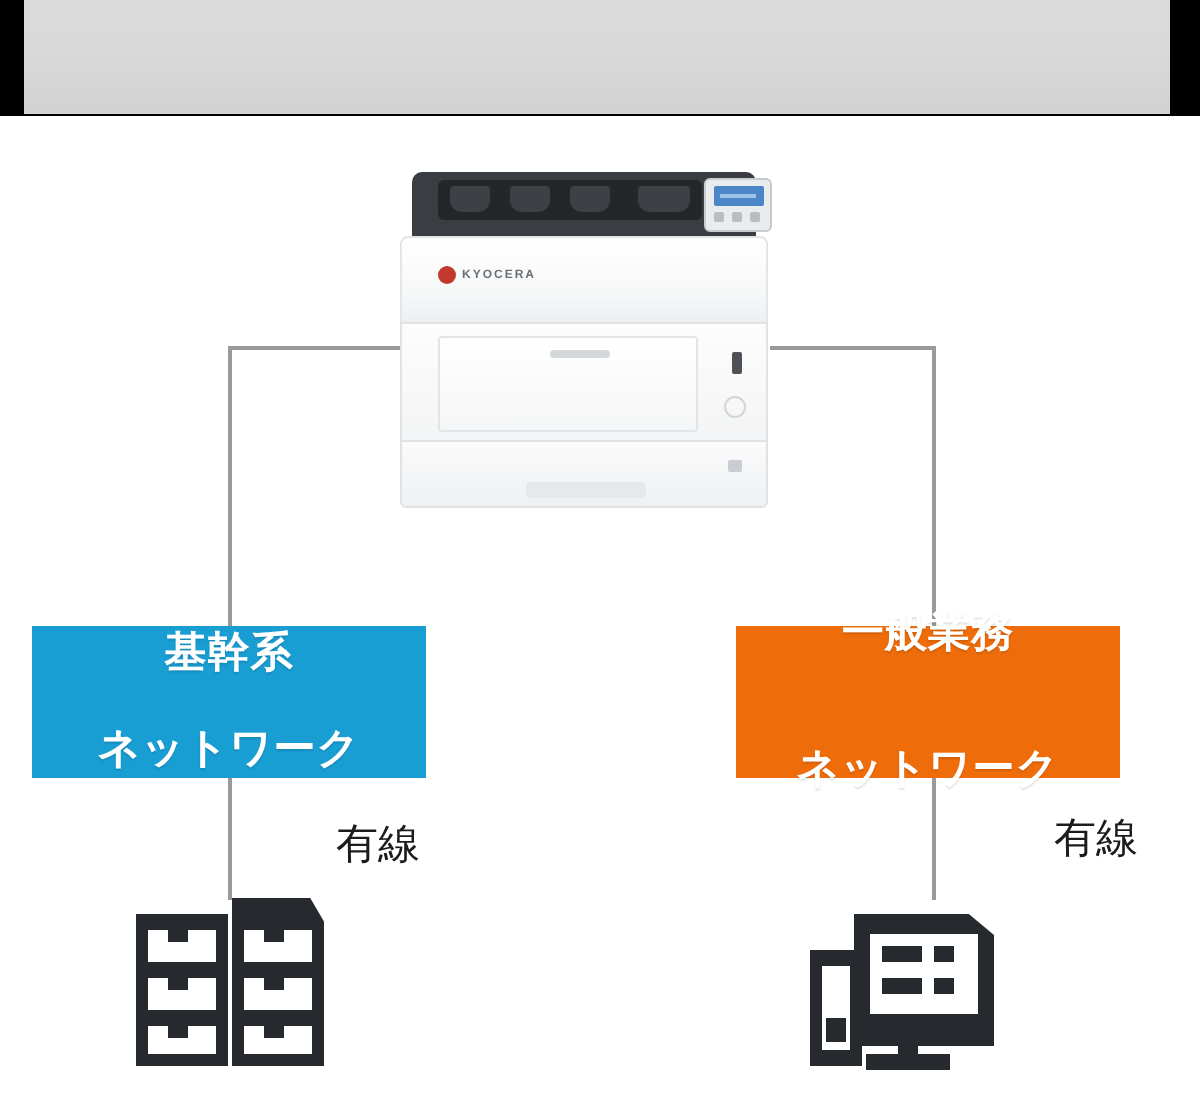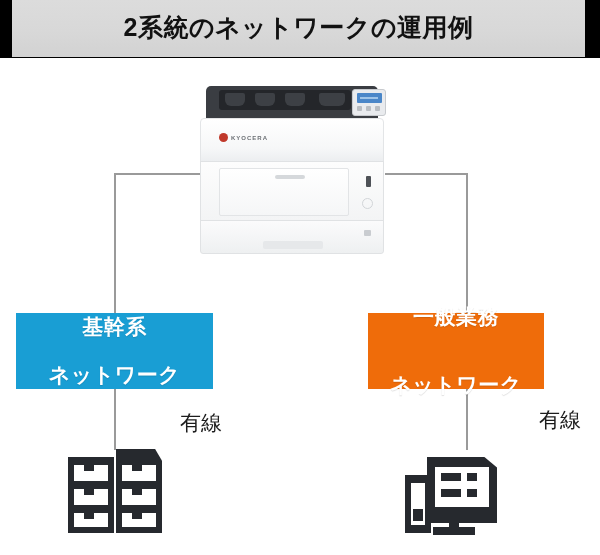--- a/index.html
+++ b/index.html
@@ -228,33 +228,32 @@
     text-shadow: 0 1px 1px rgba(0,0,0,0.12);
   }
   #box-core {
     left: 16px;
     width: 197px;
     background: #199ed4;
     justify-content: space-between;
   }
   #box-office {
     left: 368px;
-    width: 176px;
+    width: 192px;
     background: #ef6c0a;
     gap: 40px;
   }
 
   
   .conn-label {
     position: absolute;
     color: #1c1c1c;
     font-size: 21px;
     font-weight: normal;
     line-height: 1.42;
-    text-align: center;
   }
   #label-wired-left {
     left: 168px;
     top: 408px;
     width: 66px;
   }
   #label-wired-right {
     left: 527px;
     top: 405px;
     width: 66px;
@@ -269,21 +268,20 @@
   .win { position: absolute; background: #26292e; }
 
 </style>
 </head>
 <body>
 
 <div id="canvas">
 
   <div class="header-black"></div>
   <div class="header-band"></div>
-  <div class="header-title">2系統のネットワークの運用例</div>
 
   <div class="line line-h" style="left:115px; top:173px; width:86px;"></div>
   <div class="line line-v" style="left:114px; top:173px; height:141px;"></div>
 
   <div class="line line-h" style="left:385px; top:173px; width:83px;"></div>
   <div class="line line-v" style="left:466px; top:173px; height:141px;"></div>
 
   <div class="line line-v" style="left:114px; top:388px; height:62px;"></div>
 
   <div class="line line-v" style="left:466px; top:388px; height:62px;"></div>

